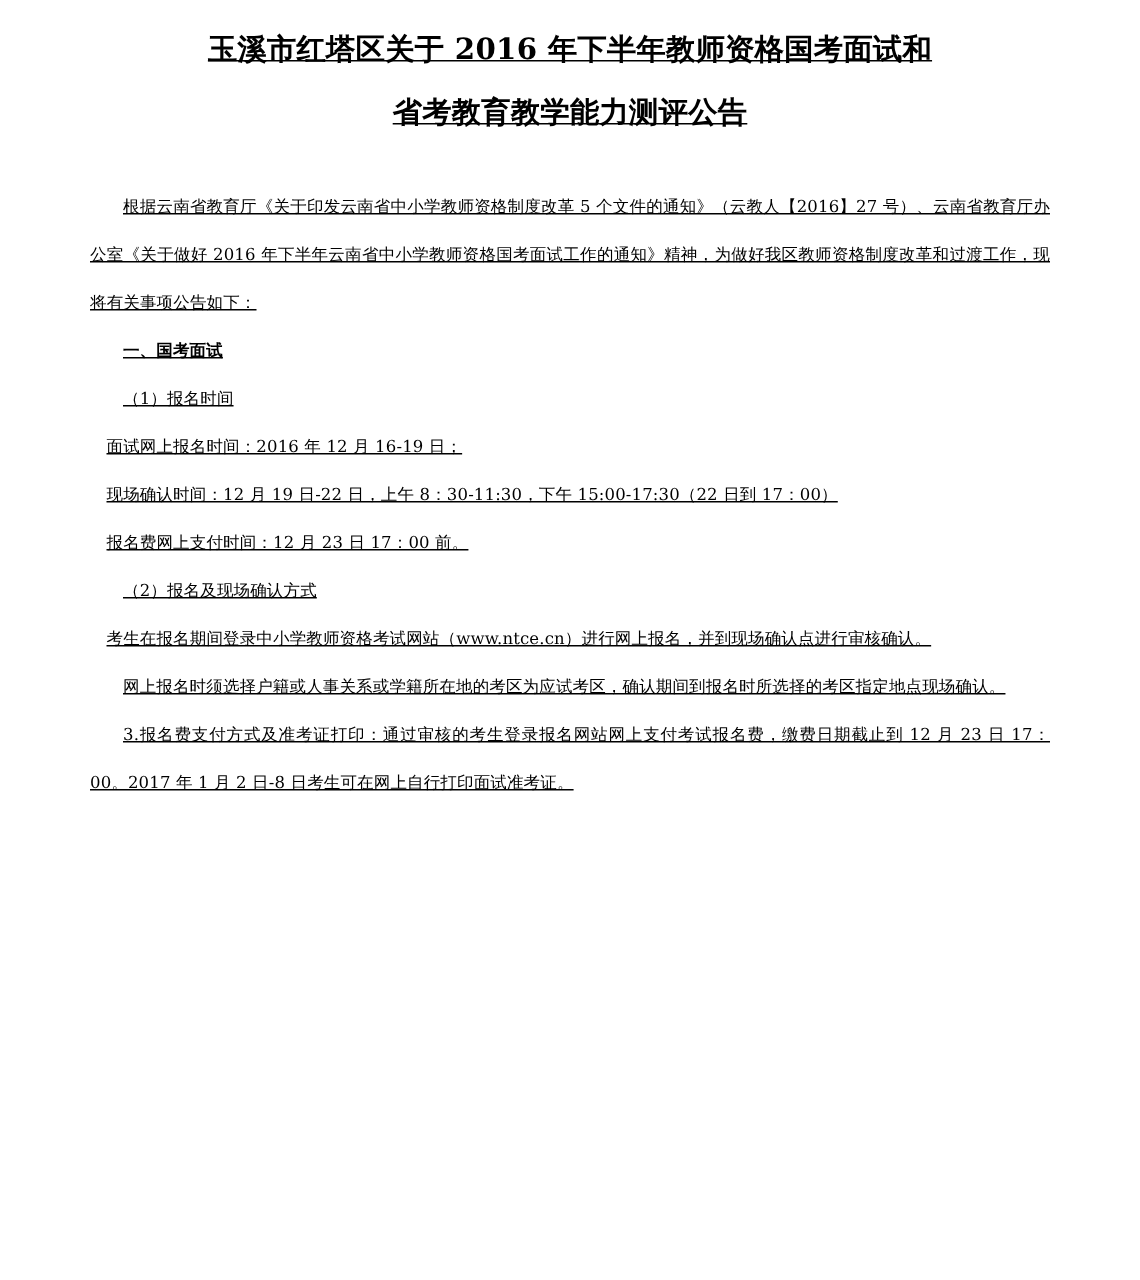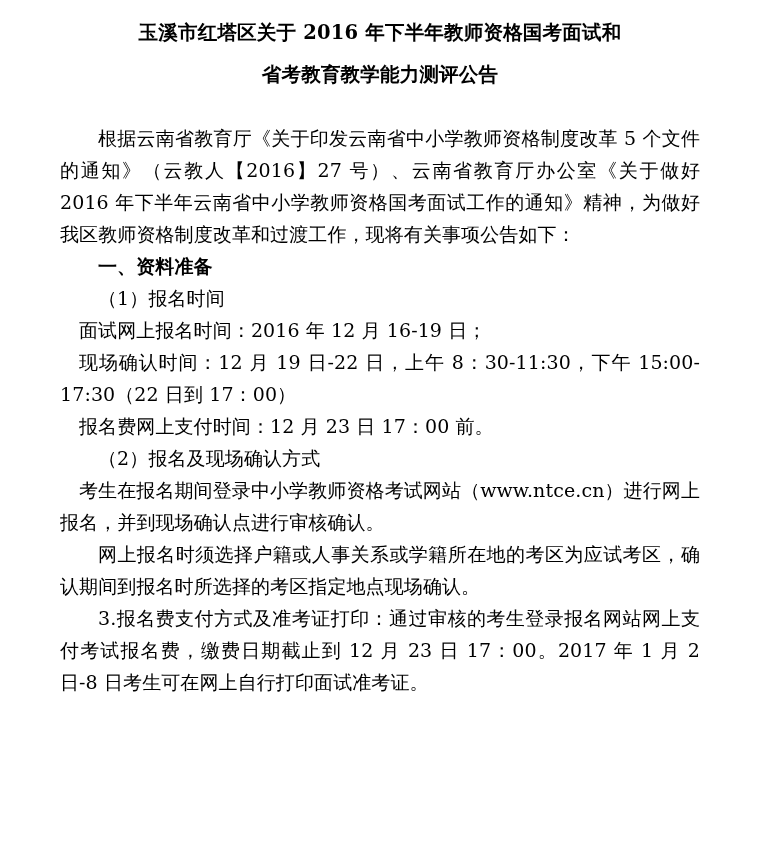--- a/index.html
+++ b/index.html
@@ -13,20 +13,21 @@
     overflow: hidden;
     font-family: "DejaVu Serif", "Liberation Serif", serif;
     color: #000000;
   }
   .page {
     width: 760px;
     height: 730px;
     box-sizing: border-box;
     padding: 14px 60px 0 60px;
     position: relative;
+    text-decoration: underline;
   }
   .doc-title {
     text-align: center;
     font-size: 19.5px;
     font-weight: bold;
     line-height: 38px;
     letter-spacing: 0.2px;
     margin: 0 auto;
     width: 100%;
   }
@@ -35,21 +36,21 @@
     white-space: nowrap;
   }
   .title-line-2 {
     margin-top: 4px;
   }
   .body-block {
     margin-top: 28px;
   }
   p.para {
     margin: 0;
-    font-size: 19px;
+    font-size: 11px;
     line-height: 32px;
     text-align: justify;
     text-justify: inter-ideograph;
     letter-spacing: 0.1px;
   }
   p.indent2 {
     text-indent: 2em;
   }
   p.indent1 {
     text-indent: 1em;
@@ -64,21 +65,21 @@
 
 <div class="page">
 
   <h1 class="doc-title">
     <span class="title-line">玉溪市红塔区关于 2016 年下半年教师资格国考面试和</span>
     <span class="title-line title-line-2">省考教育教学能力测评公告</span>
   </h1>
 
   <div class="body-block">
     <p class="para indent2">根据云南省教育厅《关于印发云南省中小学教师资格制度改革 5 个文件的通知》（云教人【2016】27 号）、云南省教育厅办公室《关于做好 2016 年下半年云南省中小学教师资格国考面试工作的通知》精神，为做好我区教师资格制度改革和过渡工作，现将有关事项公告如下：</p>
-    <p class="para heading">一、资料准备</p>
+    <p class="para heading">一、国考面试</p>
     <p class="para indent2">（1）报名时间</p>
     <p class="para indent1">面试网上报名时间：2016 年 12 月 16-19 日；</p>
     <p class="para indent1">现场确认时间：12 月 19 日-22 日，上午 8：30-11:30，下午 15:00-17:30（22 日到 17：00）</p>
     <p class="para indent1">报名费网上支付时间：12 月 23 日 17：00 前。</p>
     <p class="para indent2">（2）报名及现场确认方式</p>
     <p class="para indent1">考生在报名期间登录中小学教师资格考试网站（www.ntce.cn）进行网上报名，并到现场确认点进行审核确认。</p>
     <p class="para indent2">网上报名时须选择户籍或人事关系或学籍所在地的考区为应试考区，确认期间到报名时所选择的考区指定地点现场确认。</p>
     <p class="para indent2">3.报名费支付方式及准考证打印：通过审核的考生登录报名网站网上支付考试报名费，缴费日期截止到 12 月 23 日 17：00。2017 年 1 月 2 日-8 日考生可在网上自行打印面试准考证。</p>
   </div>
 

